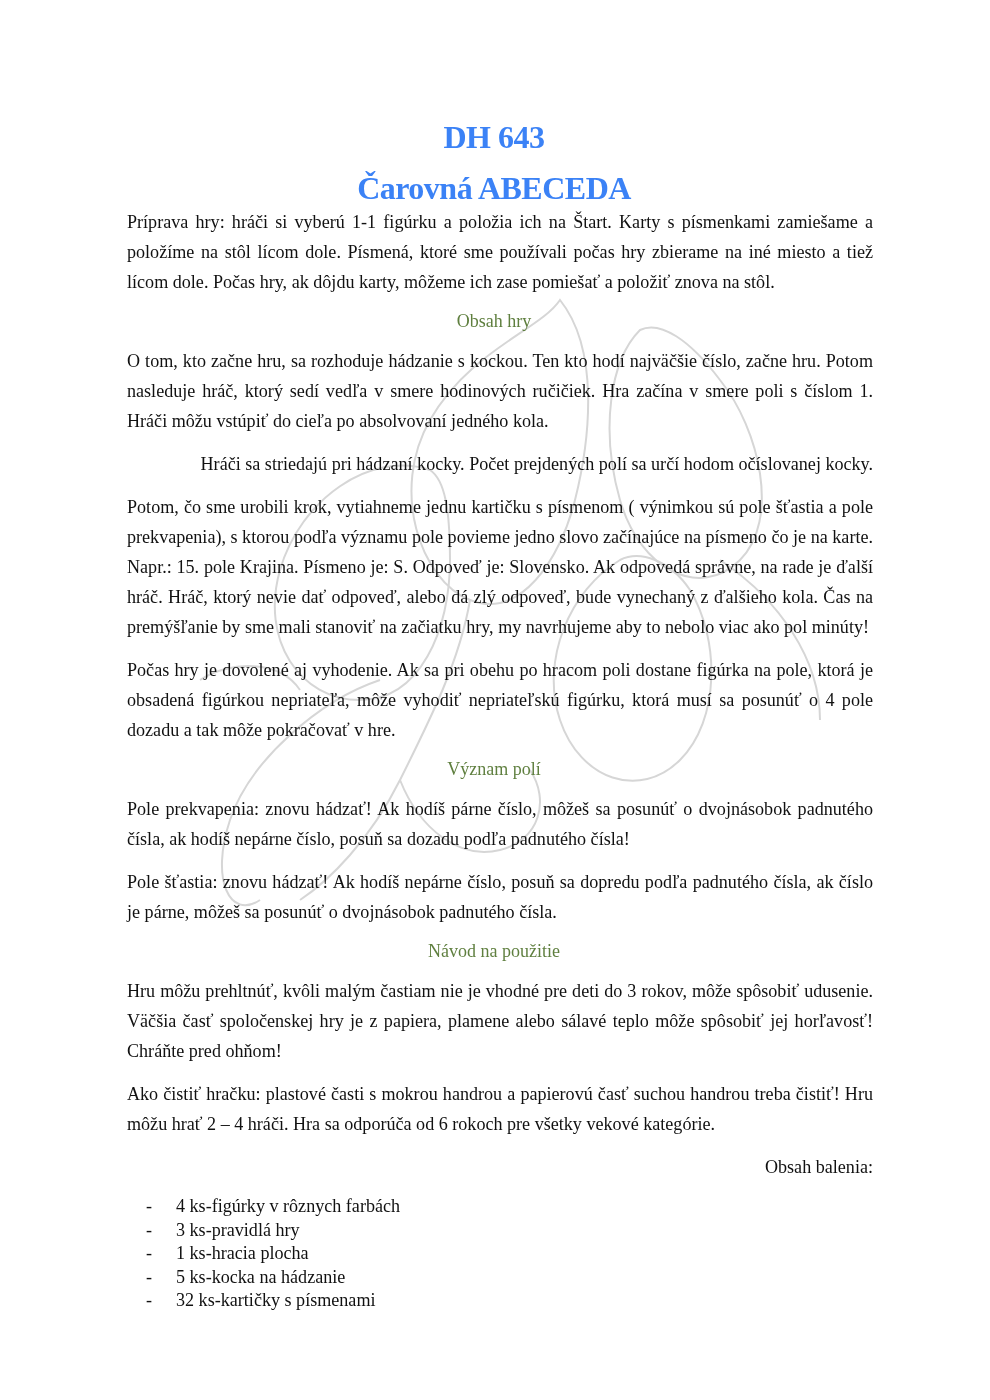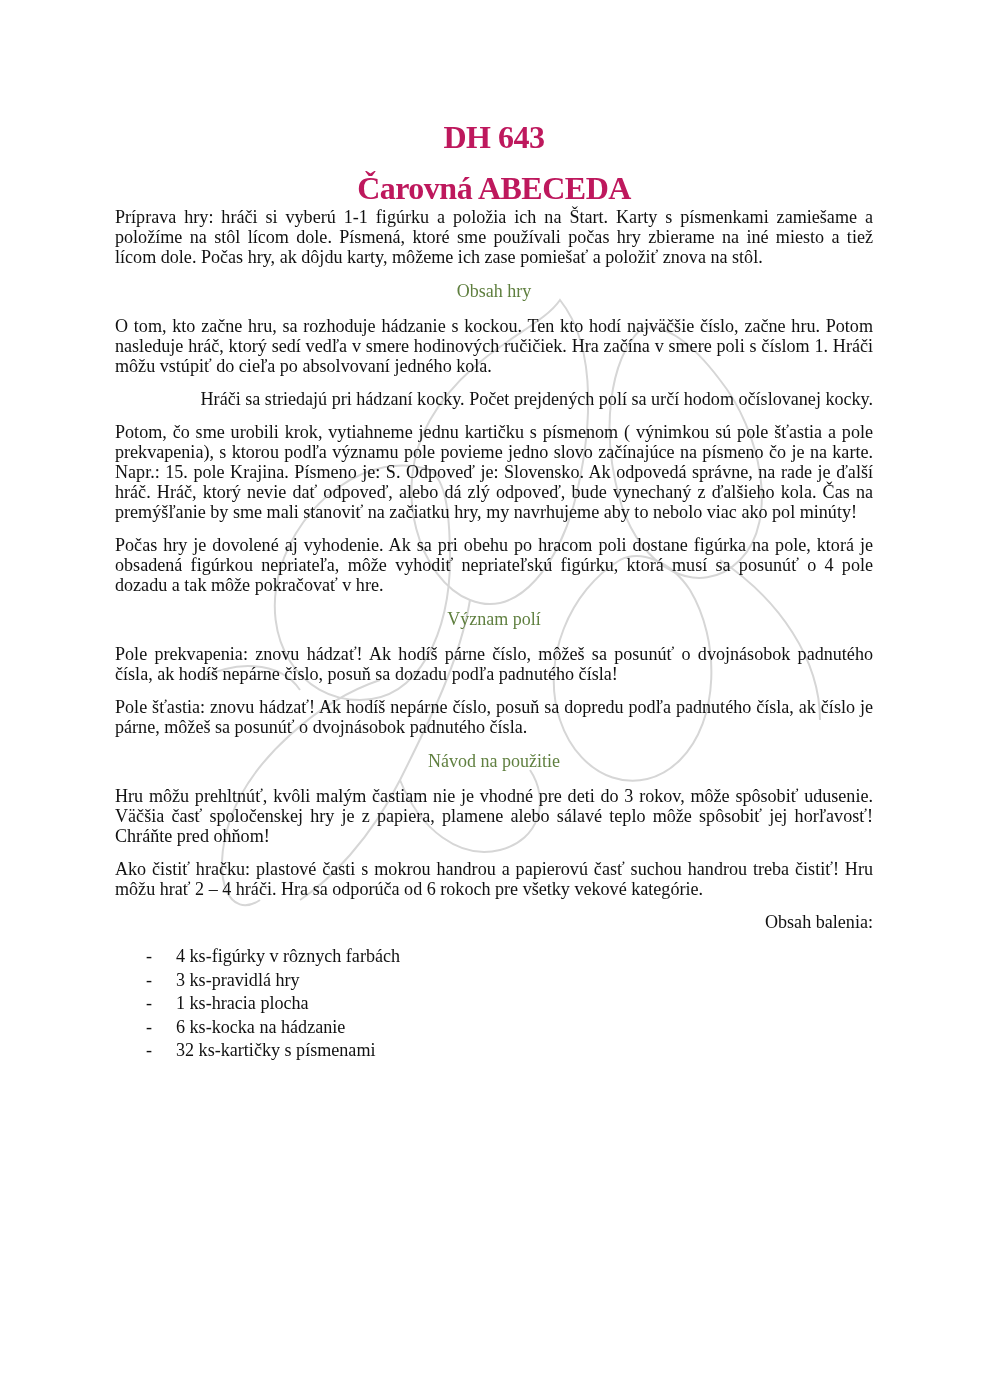--- a/index.html
+++ b/index.html
@@ -1,24 +1,24 @@
 <!DOCTYPE html>
 <html><head>
   <meta charset="utf-8">
   <style>
     html, body { margin: 0; padding: 0; background: #ffffff; }
     body { width: 990px; height: 1400px; position: relative; overflow: hidden; font-family: "Liberation Serif", "DejaVu Serif", serif; color: #111111; }
     .watermark { position: absolute; left: 0; top: 0; width: 990px; height: 1400px; pointer-events: none; z-index: 0; }
     .page { position: absolute; left: 115px; top: 118px; width: 758px; z-index: 1; }
-    .title { text-align: center; color: #be185d; font-weight: bold; font-size: 32px; line-height: 38px; margin: 0; letter-spacing: -0.5px; }
+    .title { text-align: center; color: #3b82f6; font-weight: bold; font-size: 32px; line-height: 38px; margin: 0; letter-spacing: -0.5px; }
     .title.t1 { margin-top: 0; }
     .title.t2 { margin-top: 13px; }
     .section-heading { text-align: center; color: #5f7f3f; font-size: 18px; line-height: 22px; margin: 10px 0 14px 0; font-weight: normal; }
     .section-heading.first { margin-top: 7px; margin-bottom: 14px; }
-    p.body { margin: 0 0 13px 0; font-size: 18.1px; line-height: 20px; text-align: justify; }
+    p.body { margin: 0 0 13px 12px; font-size: 18.1px; line-height: 30px; text-align: justify; }
     p.body.left { text-align: right; }
     .bold { font-weight: normal; }
     ul.contents { list-style: none; margin: 3px 0 0 0; padding: 0 0 0 31px; font-size: 18.1px; line-height: 23.6px; }
     ul.contents li { display: flex; }
     ul.contents li .dash { width: 30px; flex: 0 0 30px; }
   </style>
 </head>
 <body>
 
 <svg class="watermark" viewBox="0 0 990 1400" xmlns="http://www.w3.org/2000/svg">
@@ -70,21 +70,21 @@
       <li>
           <span class="dash">-</span>
           <span>3 ks-pravidlá hry</span>
         </li>
       <li>
           <span class="dash">-</span>
           <span>1 ks-hracia plocha</span>
         </li>
       <li>
           <span class="dash">-</span>
-          <span>6 ks-kocka na hádzanie</span>
+          <span>5 ks-kocka na hádzanie</span>
         </li>
       <li>
           <span class="dash">-</span>
           <span>32 ks-kartičky s písmenami</span>
         </li>
     </ul>
   </div>
 </div>
 
 </body></html>

